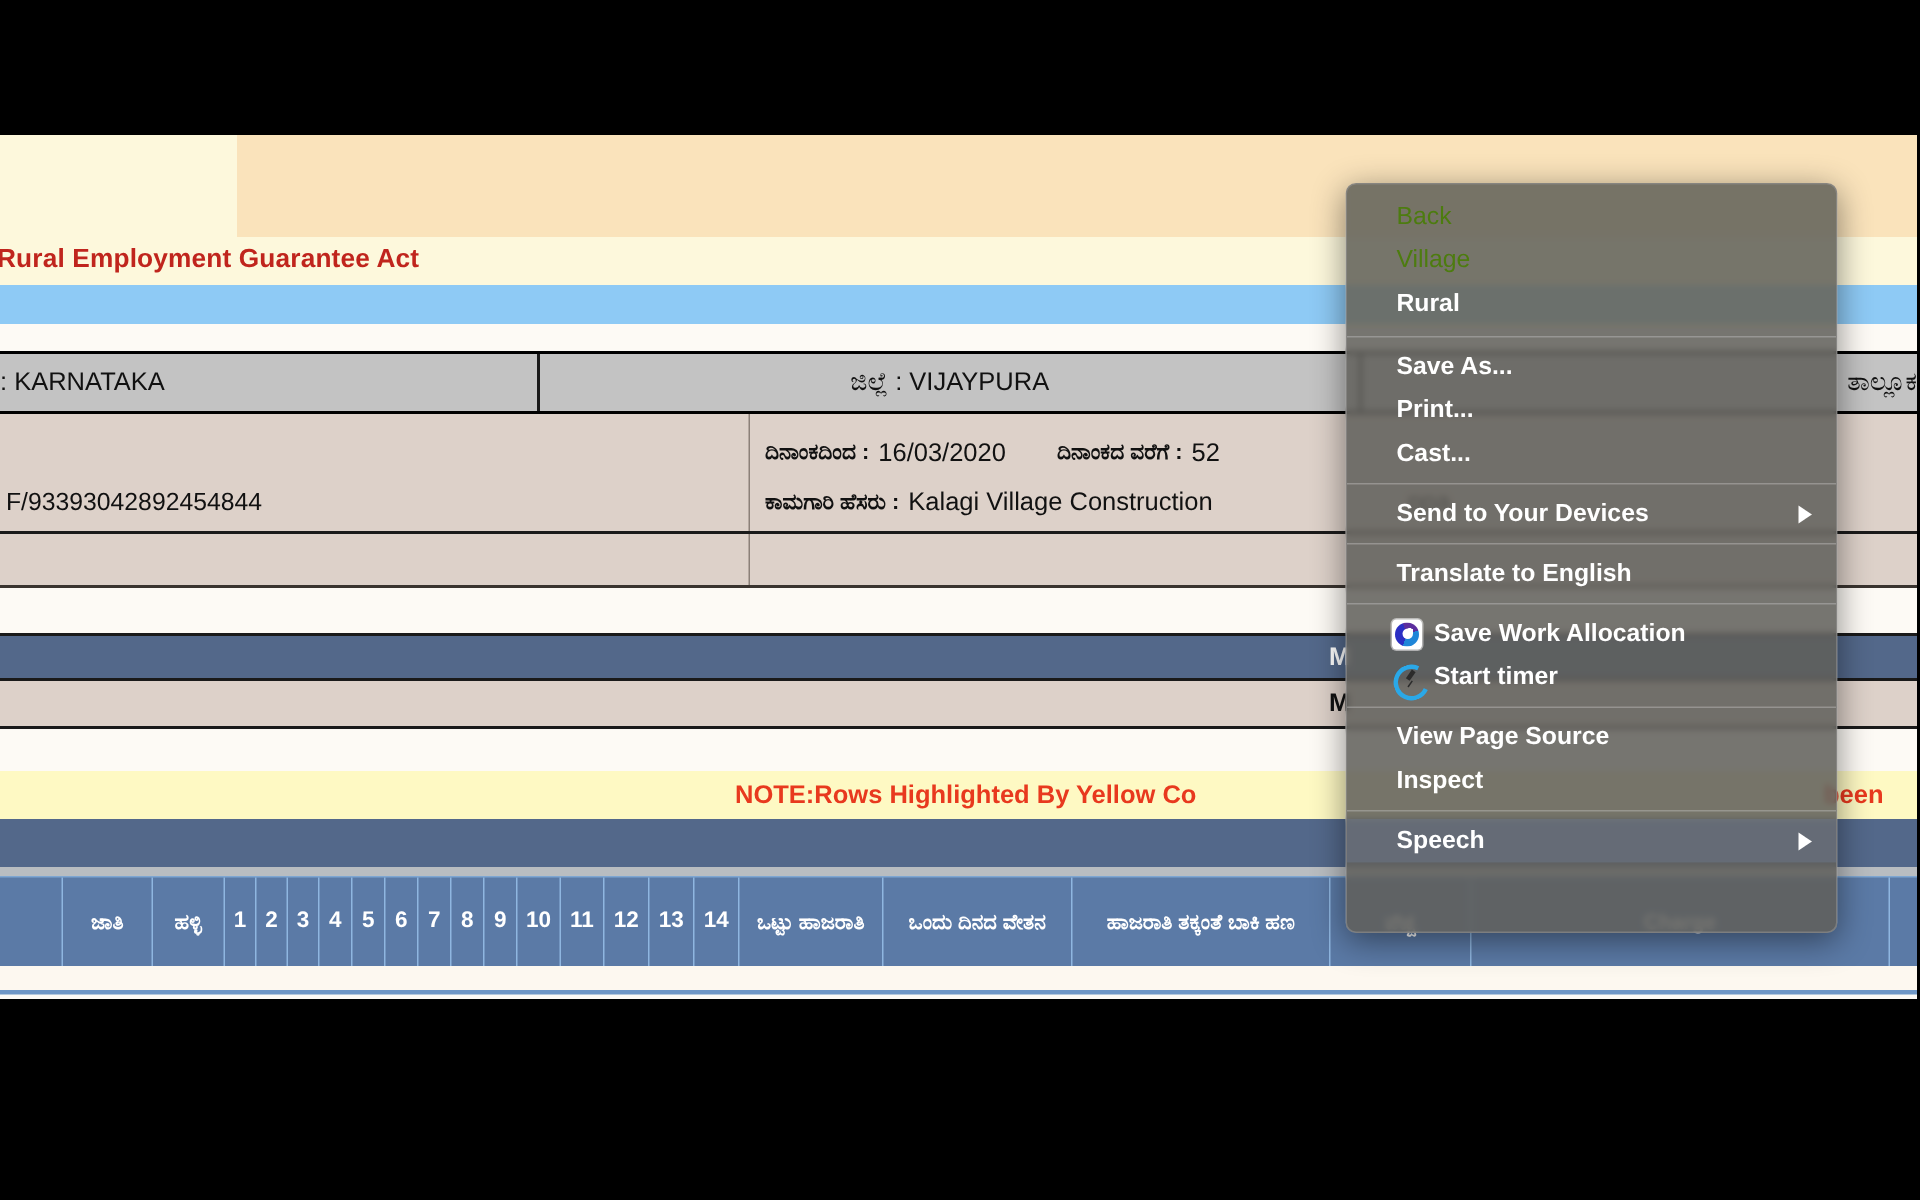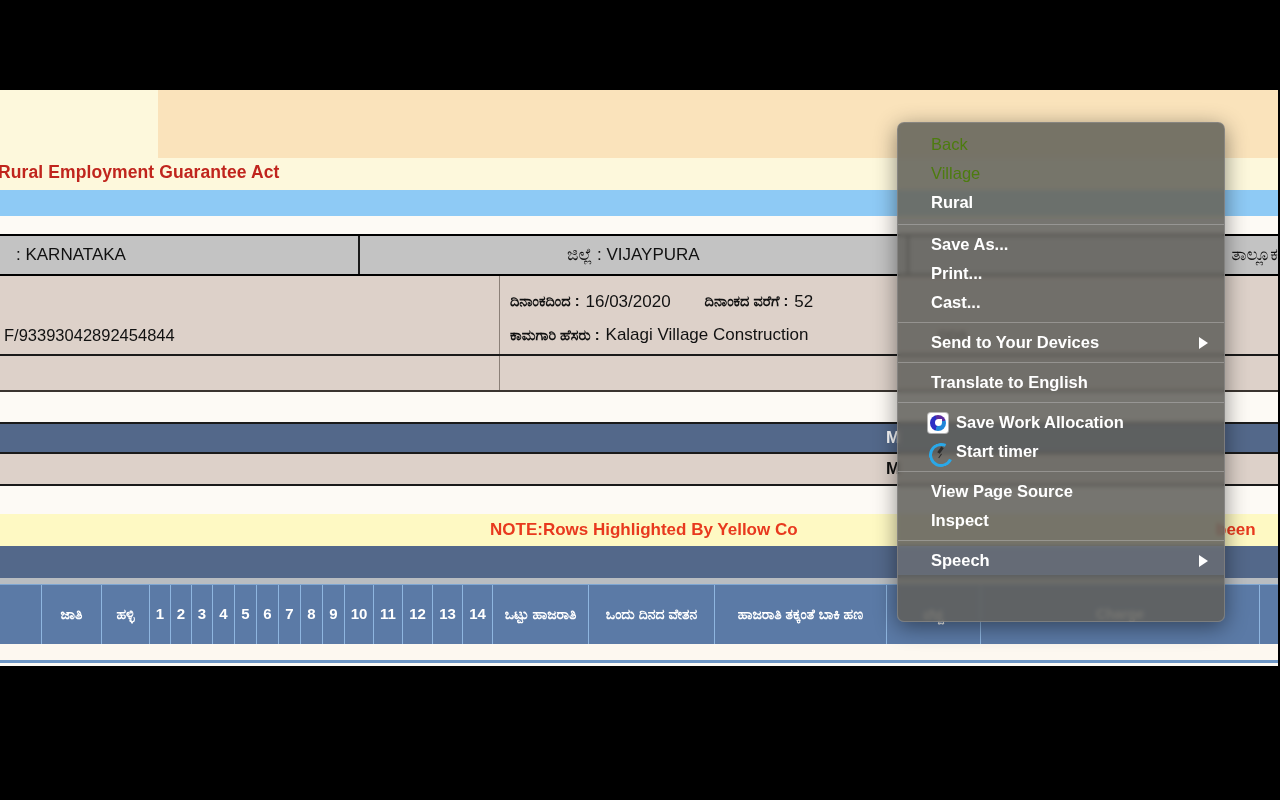--- a/index.html
+++ b/index.html
@@ -42,21 +42,21 @@
   .grey-row {
     position:absolute; left:0; top:144px; width:1280px; height:42px;
     background:#c3c3c3; border-top:2px solid #000; border-bottom:2px solid #000;
     display:flex;
   }
   .grey-cell {
     height:100%; display:flex; align-items:center;
     font-size:17px; color:#111; white-space:nowrap; overflow:hidden;
     border-right:2px solid #1a1a1a;
   }
-  .gc-state { width:370px; padding-left:16px; }
+  .gc-state { width:370px; padding-left:0; }
   .gc-dist  { width:564px; justify-content:center; }
   .gc-taluk { width:382px; justify-content:flex-end; padding-right:2px; border-right:none; }
 
   
   .beige-row {
     position:absolute; left:0; width:1280px; background:#ddd1c9;
     display:flex; border-bottom:1.5px solid #6d6259;
   }
   .br1 { top:186px; height:58px; border-bottom:7px solid #0ea5e9; }
   .br2 { top:226px; height:40px; border-bottom:2px solid #1a1a1a;}

